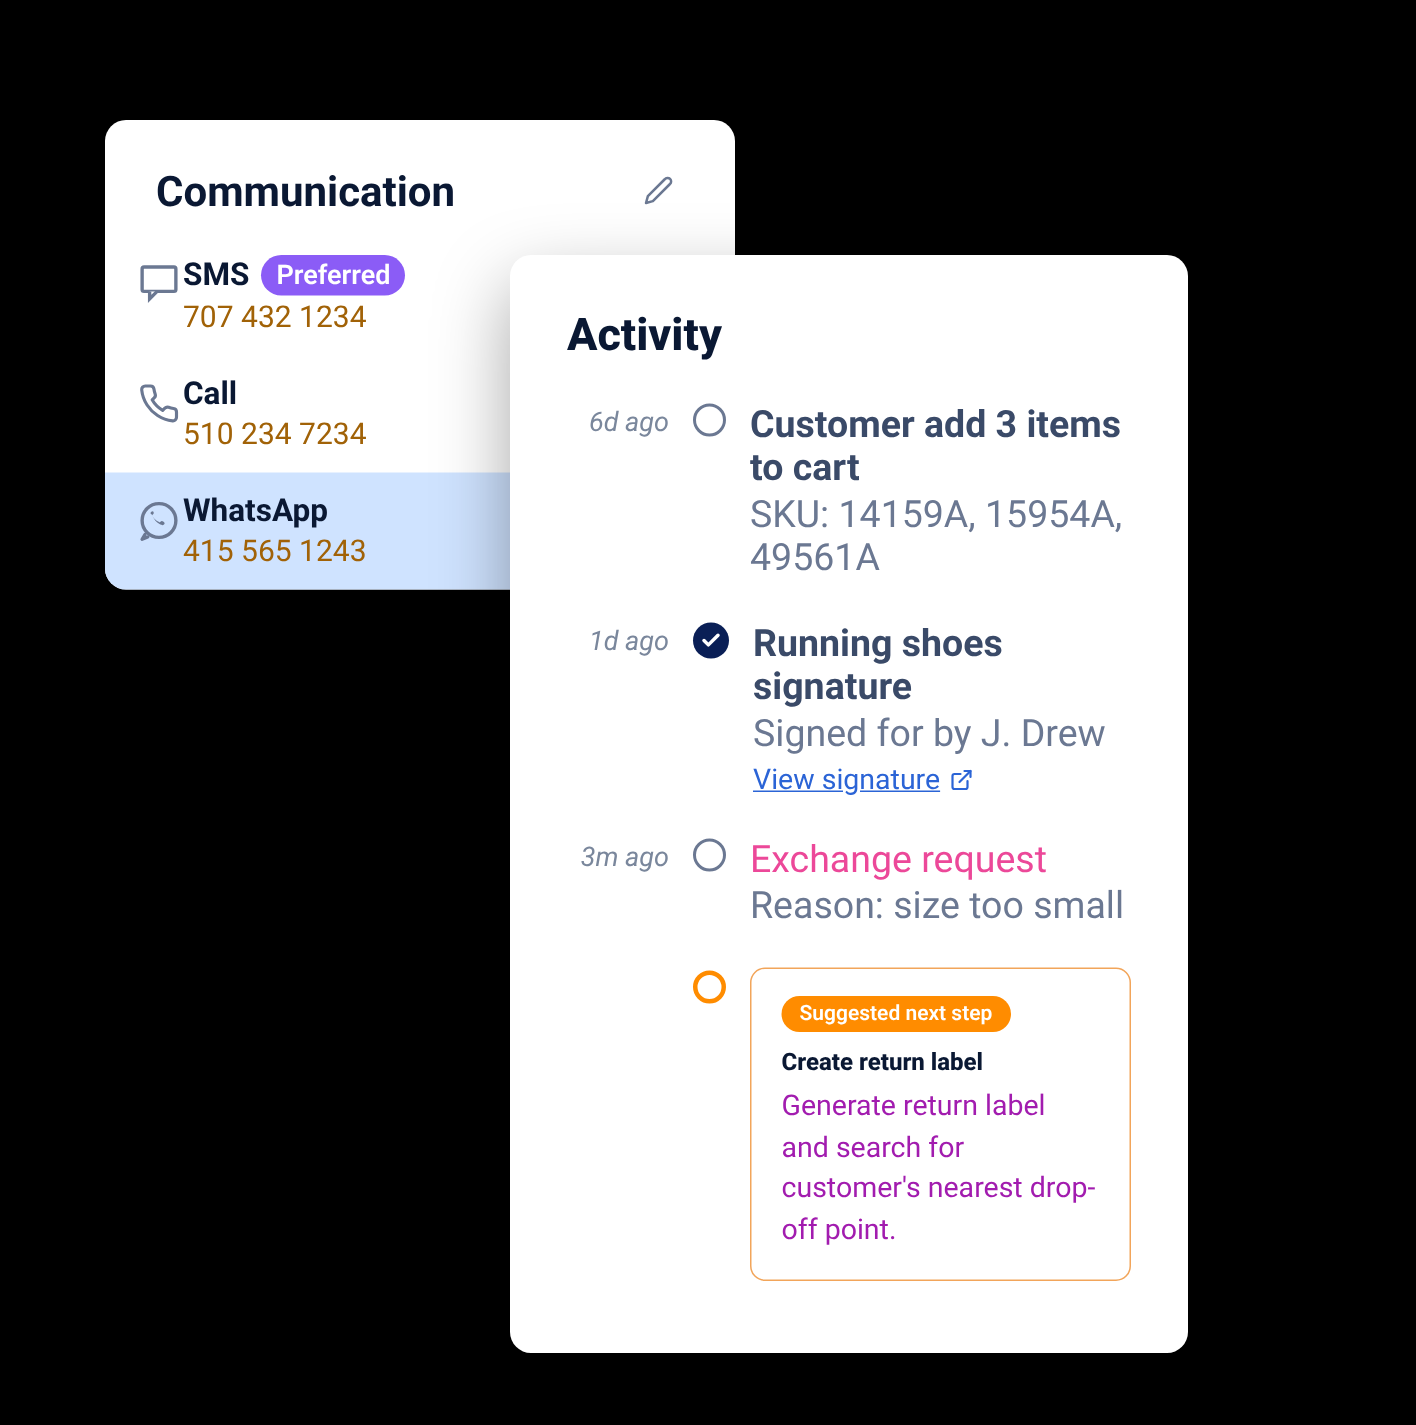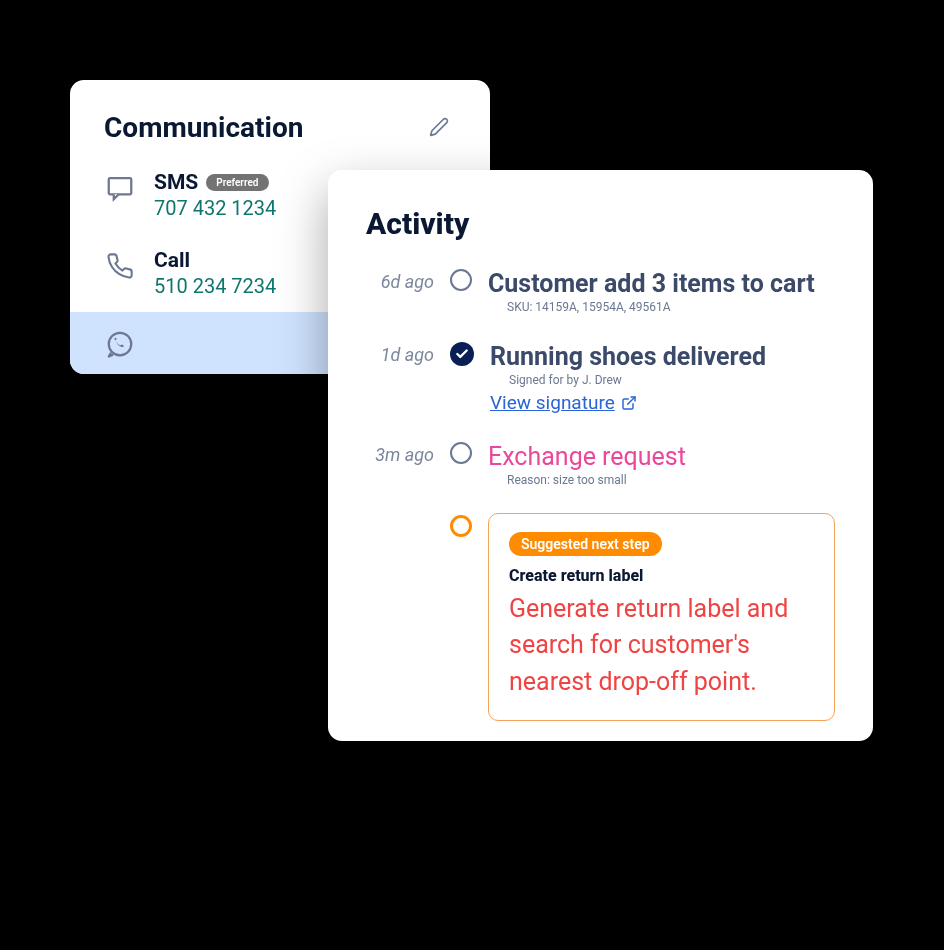--- a/index.html
+++ b/index.html
@@ -37,22 +37,21 @@
   }
   .edit-btn {
     width: 34px; height: 34px;
     display: flex; align-items: center; justify-content: center;
     cursor: pointer;
     color: #6b7892;
   }
   .comm-item {
     display: flex;
     align-items: flex-start;
-    gap: 18px;
-    padding: 14px 34px;
+    padding: 14px 20px;
     cursor: pointer;
   }
   .comm-item.selected {
     background: #cfe3ff;
     border-bottom-left-radius: 14px;
     border-bottom-right-radius: 14px;
   }
   .comm-icon {
     width: 32px;
     height: 32px;
@@ -67,39 +66,39 @@
     display: flex;
     align-items: center;
     gap: 8px;
   }
   .comm-label {
     font-size: 21px;
     font-weight: 700;
     color: #0a1833;
   }
   .badge-preferred {
-    background: #737373;
+    background: #8b5cf6;
     color: #fff;
-    font-size: 10px;
+    font-size: 18px;
     font-weight: 600;
     padding: 2px 10px;
     border-radius: 999px;
     line-height: 1.3;
   }
   .comm-value {
     font-size: 20px;
-    color: #0f766e;
+    color: #a16207;
     margin-top: 2px;
   }
 
   .activity-card {
-    left: 328px;
+    left: 340px;
     top: 170px;
-    width: 545px;
-    padding: 36px 38px 20px 38px;
+    width: 452px;
+    padding: 36px 38px 48px 38px;
     z-index: 2;
   }
   .activity-title {
     font-size: 30px;
     font-weight: 800;
     color: #0a1833;
     margin-bottom: 28px;
   }
   .timeline-item {
     display: flex;
@@ -139,24 +138,23 @@
     border-radius: 50%;
     width: 22px; height: 22px;
   }
   .ti-body { flex: 1; }
   .ti-line1 {
     font-size: 25px;
     font-weight: 700;
     color: #3a4a68;
   }
   .ti-line2, .ti-line3 {
-    font-size: 12px;
+    font-size: 25px;
     color: #6b7892;
     margin-top: 2px;
-    margin-left: 19px;
   }
   .ti-plain .ti-line1 { font-weight: 400; color:#ec4899; }
   .ti-link {
     color: #2b64d6;
     text-decoration: underline;
     display: inline-flex;
     align-items: center;
     gap: 6px;
     font-size: 19px;
     margin-top: 4px;
@@ -178,22 +176,22 @@
     border-radius: 999px;
     margin-bottom: 10px;
   }
   .suggestion-title {
     font-size: 16px;
     font-weight: 800;
     color: #0a1833;
     margin-bottom: 6px;
   }
   .suggestion-desc {
-    font-size: 25px;
-    color: #ef4444;
+    font-size: 19px;
+    color: #a21caf;
     line-height: 1.45;
   }
 </style>
 </head>
 <body>
 
 <div class="card comm-card">
   <div class="comm-header">
     <div class="comm-title">Communication</div>
     <div class="edit-btn">
@@ -232,20 +230,24 @@
   </div>
 
   <div class="comm-item selected">
     <div class="comm-icon">
       <svg width="30" height="30" viewBox="0 0 24 24" fill="none" stroke="currentColor" stroke-width="1.8" stroke-linecap="round" stroke-linejoin="round">
           <circle cx="12" cy="12" r="9"></circle>
           <path d="M4.5 19.5 L3 22 L6 20.8"></path>
           <path d="M8.5 9c0 0 .5 2 2 3.5s3.5 2 3.5 2c.3 0 1-.5 1-1s-1-1.2-1.5-1.2-1 .7-1 .7-1.5-.5-2.5-1.5-1.5-2.5-1.5-2.5.7-.5.7-1S9 7 8.5 7s-1 .7-1 1c0 .3 0 .5 1 1z" fill="currentColor" stroke="none"></path>
         </svg>
     </div>
+    <div>
+      <div class="comm-label">WhatsApp</div>
+      <div class="comm-value">415 565 1243</div>
+    </div>
   </div>
 </div>
 
 <div class="card activity-card">
   <div class="activity-title">Activity</div>
 
   <div class="timeline-item">
     <div class="ti-time">6d ago</div>
     <div class="ti-marker marker-open"></div>
     <div class="ti-body">
@@ -255,21 +257,21 @@
   </div>
 
   <div class="timeline-item">
     <div class="ti-time">1d ago</div>
     <div class="ti-marker marker-filled">
       <svg width="14" height="14" viewBox="0 0 24 24" fill="none" stroke="#fff" stroke-width="4" stroke-linecap="round" stroke-linejoin="round">
           <polyline points="20 6 9 17 4 12"></polyline>
         </svg>
     </div>
     <div class="ti-body">
-      <div class="ti-line1">Running shoes delivered</div>
+      <div class="ti-line1">Running shoes signature</div>
       <div class="ti-line2">Signed for by J. Drew</div>
       <a class="ti-link">
         <span>View signature</span>
         <svg width="16" height="16" viewBox="0 0 24 24" fill="none" stroke="currentColor" stroke-width="2.2" stroke-linecap="round" stroke-linejoin="round">
             <path d="M18 13v6a2 2 0 0 1-2 2H5a2 2 0 0 1-2-2V8a2 2 0 0 1 2-2h6"></path>
             <polyline points="15 3 21 3 21 9"></polyline>
             <line x1="10" y1="14" x2="21" y2="3"></line>
           </svg>
       </a>
     </div>

